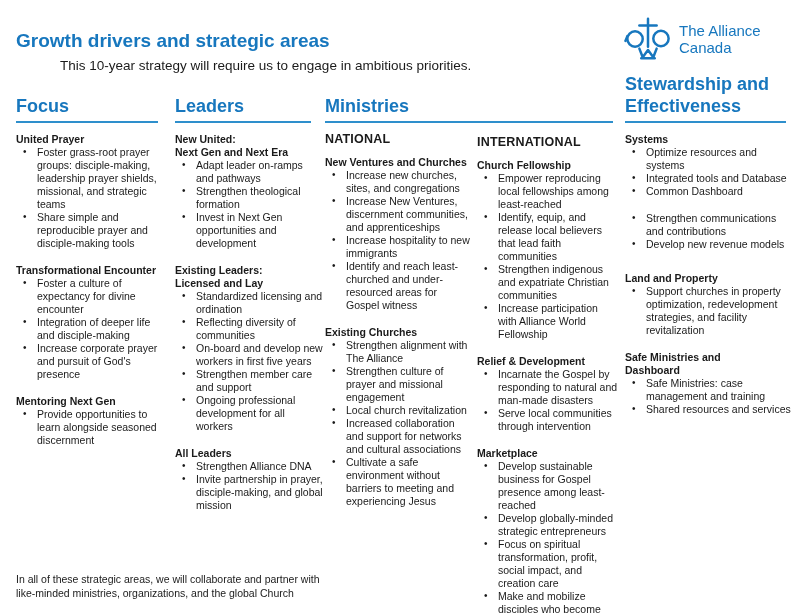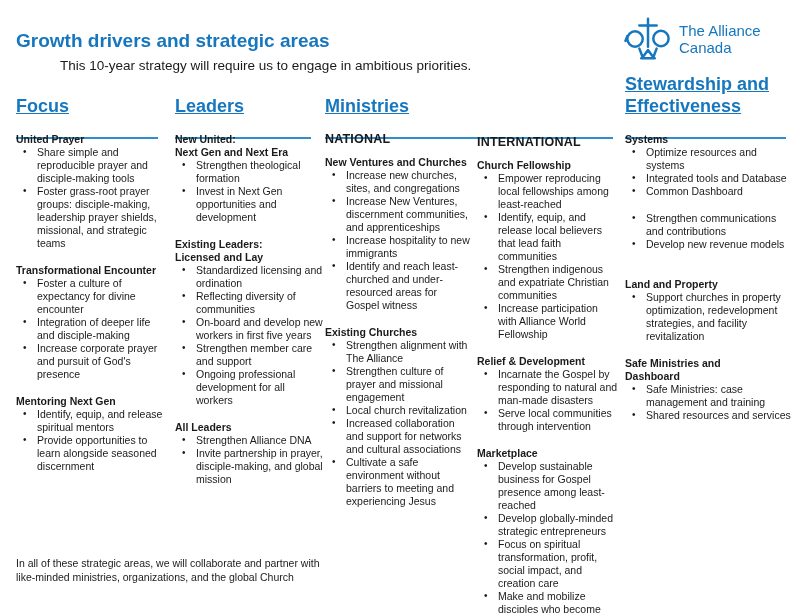--- a/index.html
+++ b/index.html
@@ -25,47 +25,47 @@
   .logo{
     position:absolute;left:624px;top:16px;
     display:flex;align-items:center;gap:7px;
   }
   .logo svg{width:48px;height:46px;display:block;}
   .logo-text{
     color:var(--blue);font-weight:400;font-size:15px;line-height:17px;
   }
   .colh{
     position:absolute;font-size:18px;font-weight:700;color:var(--blue);
-    line-height:22px;padding-bottom:20px;border-bottom:2px solid var(--blue2);text-decoration:underline;
+    line-height:22px;padding-bottom:4px;border-bottom:2px solid var(--blue2);
   }
   .colh.c1{left:16px;top:95px;width:142px;}
   .colh.c2{left:175px;top:95px;width:136px;}
   .colh.c3{left:325px;top:95px;width:288px;}
   .colh.c4{left:625px;top:73px;width:161px;}
   .cbody{
     position:absolute;font-size:10.5px;line-height:1.24;color:var(--ink);
   }
   .cbody.b1{left:16px;top:133px;width:153px;}
   .cbody.b2{left:175px;top:133px;width:148px;}
   .cbody.b3a{left:325px;top:132px;width:146px;}
   .cbody.b3b{left:477px;top:135px;width:142px;}
   .cbody.b4{left:625px;top:133px;width:168px;}
   .subhead{
     font-size:12.5px;font-weight:700;margin:0 0 8px 0;letter-spacing:0.2px;
   }
   .sec{margin-bottom:14px;}
-  .sec.gap-before{margin-top:27px;}
+  .sec.gap-before{margin-top:21px;}
   .sec-h{font-weight:700;}
   .blist{list-style:none;margin:0;padding:0;}
   .bitem{position:relative;padding-left:21px;}
   .bitem::before{
     content:"\2022";position:absolute;left:7px;top:0;font-size:10px;
   }
   .footer{
-    position:absolute;left:16px;top:556px;font-size:10.5px;line-height:1.35;
+    position:absolute;left:16px;top:572px;font-size:10.5px;line-height:1.35;
   }
 </style>
 </head>
 <body>
 
 <div class="title">Growth drivers and strategic areas</div>
 <div class="subtitle">This 10-year strategy will require us to engage in ambitious priorities.</div>
 
 <div class="logo">
   <svg viewBox="0 0 50 46" fill="none" stroke="#1777BE" stroke-width="2.6" stroke-linecap="round" stroke-linejoin="round">
@@ -87,52 +87,52 @@
 <div class="colh c2">Leaders</div>
 <div class="colh c3">Ministries</div>
 <div class="colh c4">Stewardship and Effectiveness</div>
 
 <div class="cbody b1">
     <div class="sec">
       <div class="sec-h">
         <div>United Prayer</div>
       </div>
       <ul class="blist">
+        <li class="bitem">Foster grass-root prayer groups: disciple-making, leadership prayer shields, missional, and strategic teams</li>
         <li class="bitem">Share simple and reproducible prayer and disciple-making tools</li>
-        <li class="bitem">Foster grass-root prayer groups: disciple-making, leadership prayer shields, missional, and strategic teams</li>
       </ul>
     </div>
     <div class="sec">
       <div class="sec-h">
         <div>Transformational Encounter</div>
       </div>
       <ul class="blist">
         <li class="bitem">Foster a culture of expectancy for divine encounter</li>
         <li class="bitem">Integration of deeper life and disciple-making</li>
         <li class="bitem">Increase corporate prayer and pursuit of God's presence</li>
       </ul>
     </div>
     <div class="sec">
       <div class="sec-h">
         <div>Mentoring Next Gen</div>
       </div>
       <ul class="blist">
-        <li class="bitem">Identify, equip, and release spiritual mentors</li>
         <li class="bitem">Provide opportunities to learn alongside seasoned discernment</li>
       </ul>
     </div>
   </div>
 
 <div class="cbody b2">
     <div class="sec">
       <div class="sec-h">
         <div>New United:</div>
         <div>Next Gen and Next Era</div>
       </div>
       <ul class="blist">
+        <li class="bitem">Adapt leader on-ramps and pathways</li>
         <li class="bitem">Strengthen theological formation</li>
         <li class="bitem">Invest in Next Gen opportunities and development</li>
       </ul>
     </div>
     <div class="sec">
       <div class="sec-h">
         <div>Existing Leaders:</div>
         <div>Licensed and Lay</div>
       </div>
       <ul class="blist">

